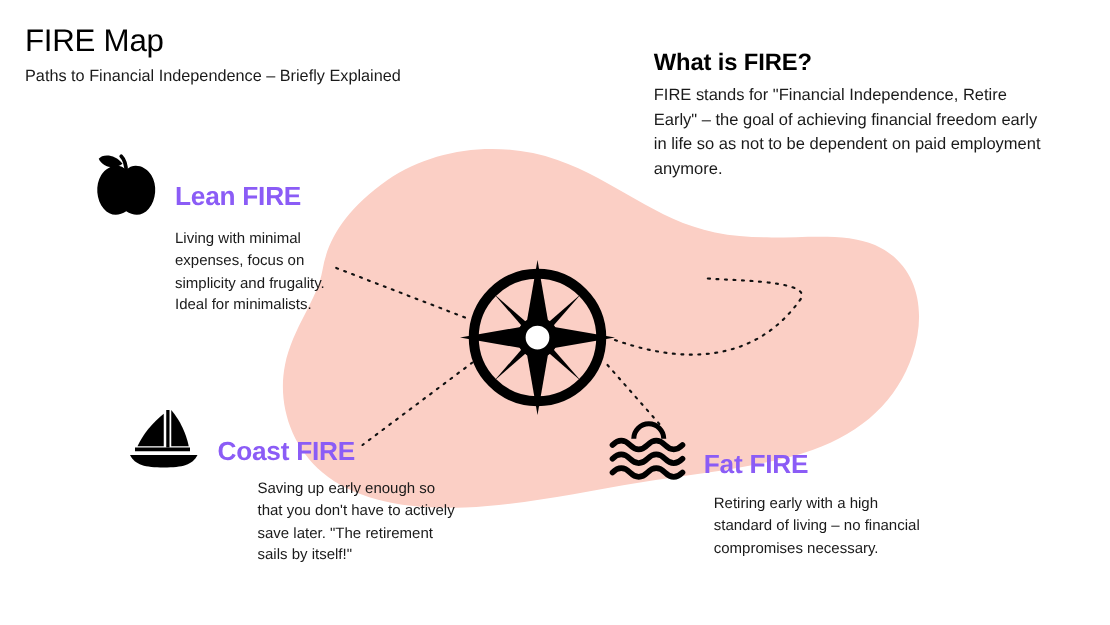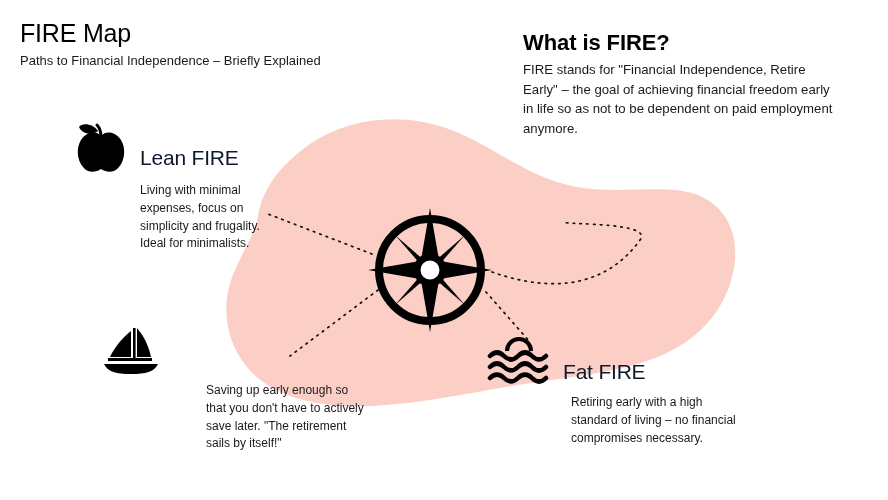--- a/index.html
+++ b/index.html
@@ -56,24 +56,24 @@
 
   
   #what-is-fire {
     position: absolute;
     left: 523px;
     top: 30px;
     width: 312px;
     z-index: 5;
   }
   #what-is-fire .wif-title {
-    font-size: 22px;
+    font-size: 19px;
     font-weight: bold;
     color: #000000;
-    margin: 0 0 4px 0;
+    margin: 10px 0 4px 0;
     letter-spacing: -0.1px;
   }
   #what-is-fire .wif-body {
     font-size: 13.2px;
     color: #1a1a1a;
     line-height: 1.48;
     margin: 0;
   }
 
   
@@ -84,22 +84,22 @@
   .quad .q-head {
     display: flex;
     align-items: center;
   }
   .quad .q-icon {
     flex: 0 0 auto;
     display: block;
   }
   .quad .q-title {
     font-size: 21px;
-    font-weight: normal;
-    color: #0f172a;
+    font-weight: bold;
+    color: #8b5cf6;
     letter-spacing: -0.2px;
     white-space: nowrap;
   }
   .quad .q-body {
     font-size: 12px;
     color: #1a1a1a;
     line-height: 1.48;
     margin: 0;
   }
 
@@ -226,20 +226,21 @@
         <rect x="33" y="2" width="2.6" height="30" fill="#000000"></rect>
 
         <path d="M31 5 C22 12, 14 22, 10 31 L31 31 Z" fill="#000000"></path>
 
         <path d="M37 2 C44 10, 49 21, 51 31 L37 31 Z" fill="#000000"></path>
 
         <rect x="8" y="32" width="44" height="3" fill="#000000"></rect>
 
         <path d="M4 38 L58 38 C54 46, 46 48, 31 48 C16 48, 8 46, 4 38 Z" fill="#000000"></path>
       </svg>
+      <span class="q-title">Coast FIRE</span>
     </div>
     <p class="q-body">Saving up early enough so that you don't have to actively save later. "The retirement sails by itself!"</p>
   </div>
 
   <div class="quad" id="quad-fat">
     <div class="q-head">
       <svg class="q-icon" width="64" height="52" viewBox="0 0 64 52">
 
         <path d="M20 17 A12 12 0 0 1 44 17" fill="none" stroke="#000000" stroke-width="4"></path>
 

